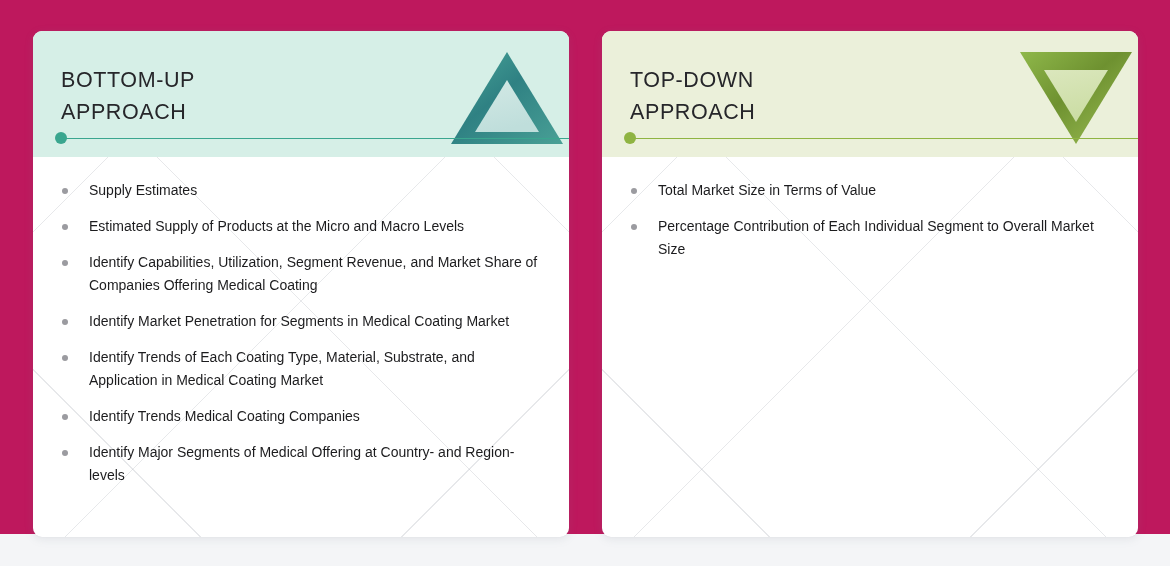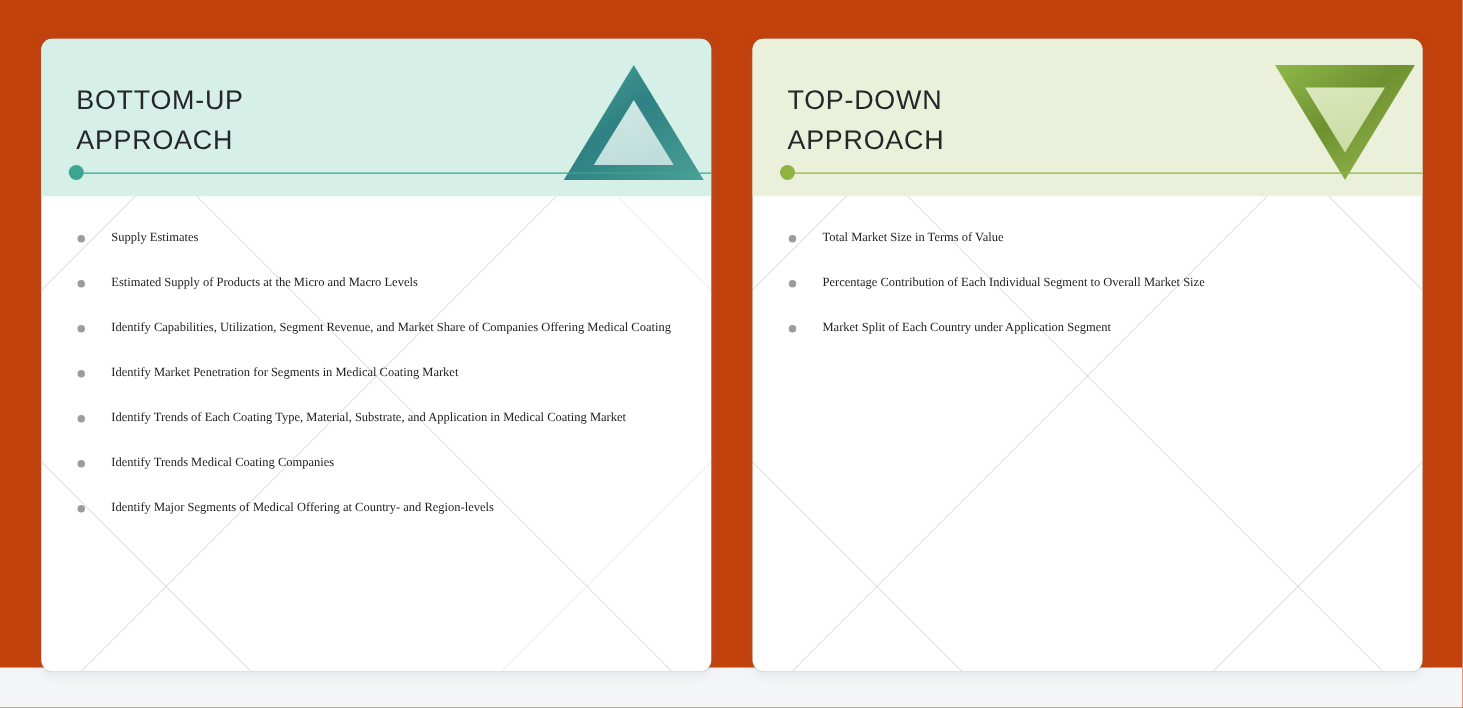--- a/index.html
+++ b/index.html
@@ -10,21 +10,21 @@
     width: 1170px;
     height: 566px;
     background: #f4f5f7;
     font-family: "Liberation Sans", sans-serif;
     overflow: hidden;
   }
   .page {
     position: relative;
     width: 1170px;
     height: 534px;
-    background: #c2410c;
+    background: #be185d;
   }
   .cards {
     position: absolute;
     left: 0;
     top: 0;
     width: 1170px;
     height: 566px;
     display: flex;
     justify-content: space-between;
     padding: 31px 32px 29px 33px;
@@ -128,24 +128,23 @@
   }
   .bullet-list {
     list-style: none;
     margin: 0;
     padding: 0;
   }
   .bullet-item {
     position: relative;
     padding-left: 29px;
     margin-bottom: 13px;
-    font-size: 10px;
+    font-size: 14px;
     line-height: 23px;
     color: #1c1c1e;
-    font-family: Liberation Serif, serif;
   }
   .bullet-item:last-child { margin-bottom: 0; }
   .bullet-dot {
     position: absolute;
     left: 2px;
     top: 8.5px;
     width: 6px;
     height: 6px;
     border-radius: 50%;
     background: #9b9ba0;
@@ -256,22 +255,18 @@
       <div class="card-body">
         <ul class="bullet-list">
           <li class="bullet-item">
             <span class="bullet-dot"></span>
             <span>Total Market Size in Terms of Value</span>
           </li>
           <li class="bullet-item">
             <span class="bullet-dot"></span>
             <span>Percentage Contribution of Each Individual Segment to Overall Market Size</span>
           </li>
-          <li class="bullet-item">
-            <span class="bullet-dot"></span>
-            <span>Market Split of Each Country under Application Segment</span>
-          </li>
         </ul>
       </div>
     </section>
 
   </div>
 </div>
 
 </body></html>

